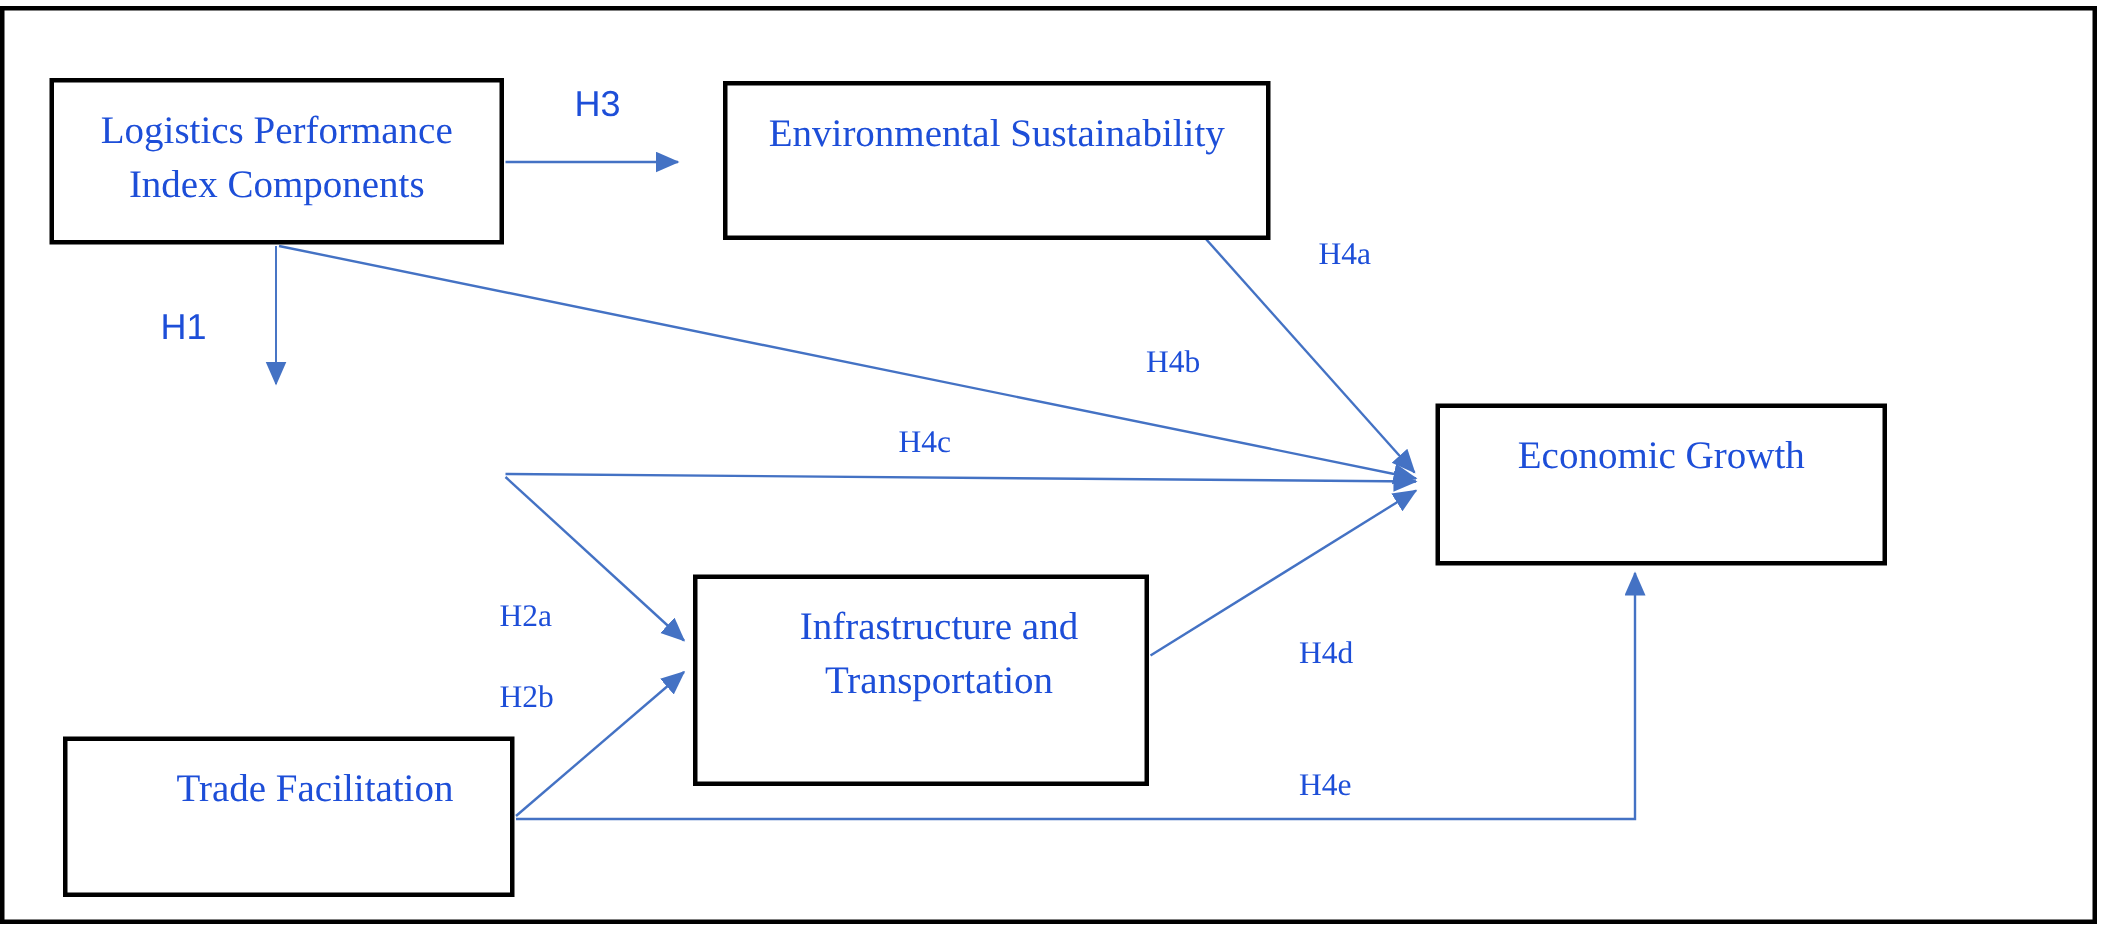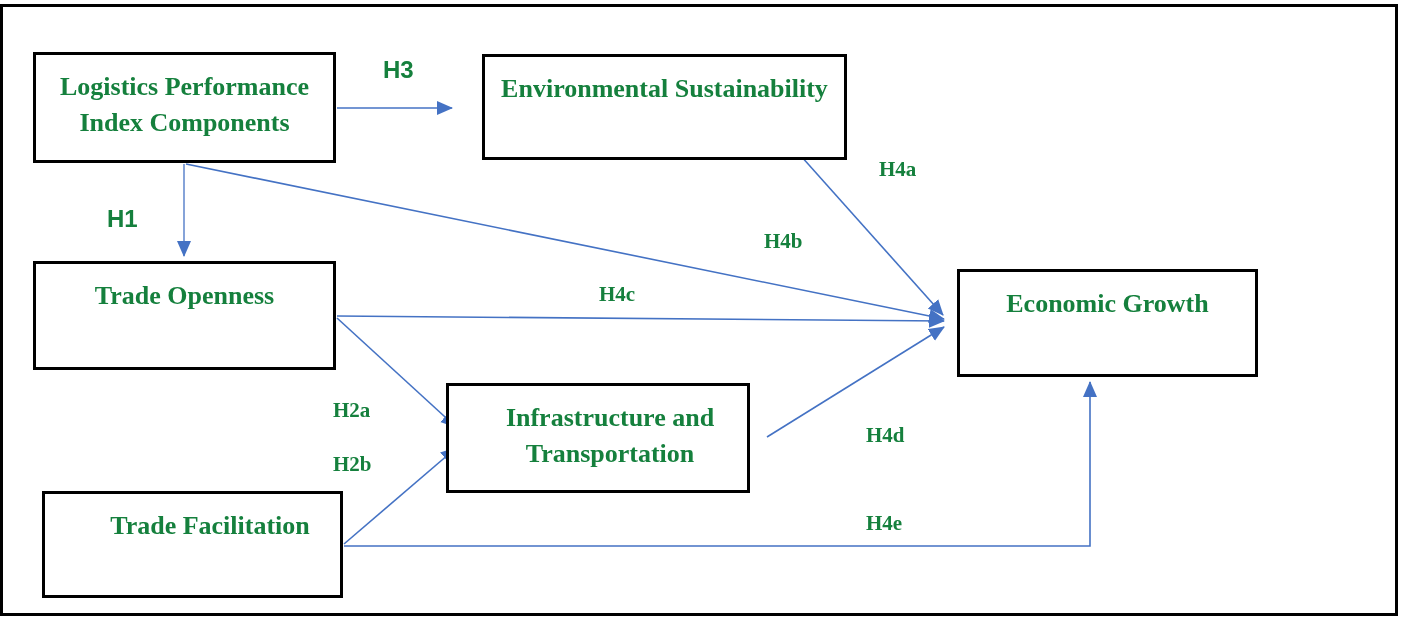--- a/index.html
+++ b/index.html
@@ -7,22 +7,21 @@
     padding: 0;
     background: #ffffff;
   }
   .canvas {
     position: relative;
     width: 1404px;
     height: 624px;
     background: #ffffff;
     overflow: hidden;
     font-family: "Liberation Serif", serif;
-    color: #15803d;
-    font-weight: bold;
+    color: #1d4ed8;
   }
   .outer-frame {
     position: absolute;
     left: 0px;
     top: 4px;
     width: 1398px;
     height: 612px;
     border: 3px solid #000000;
     box-sizing: border-box;
     pointer-events: none;
@@ -103,25 +102,22 @@
   <div class="outer-frame"></div>
 
   <div class="box" style="left:33px; top:52px; width:303px; height:111px;">
     <span>Logistics Performance Index Components</span>
   </div>
 
   <div class="box" style="left:482px; top:54px; width:365px; height:106px;">
     <span>Environmental Sustainability</span>
   </div>
 
-  <div class="box" style="left:33px; top:261px; width:303px; height:109px;">
-    <span>Trade Openness</span>
-  </div>
 
-  <div class="box" style="left:446px; top:383px; width:304px; height:110px;padding-left:32px;">
+  <div class="box" style="left:462px; top:383px; width:304px; height:141px;padding-left:32px;">
     <span>Infrastructure and Transportation</span>
   </div>
 
   <div class="box" style="left:42px; top:491px; width:301px; height:107px;padding-left:43px;">
     <span>Trade Facilitation</span>
   </div>
 
   <div class="box" style="left:957px; top:269px; width:301px; height:108px;">
     <span>Economic Growth</span>
   </div>

